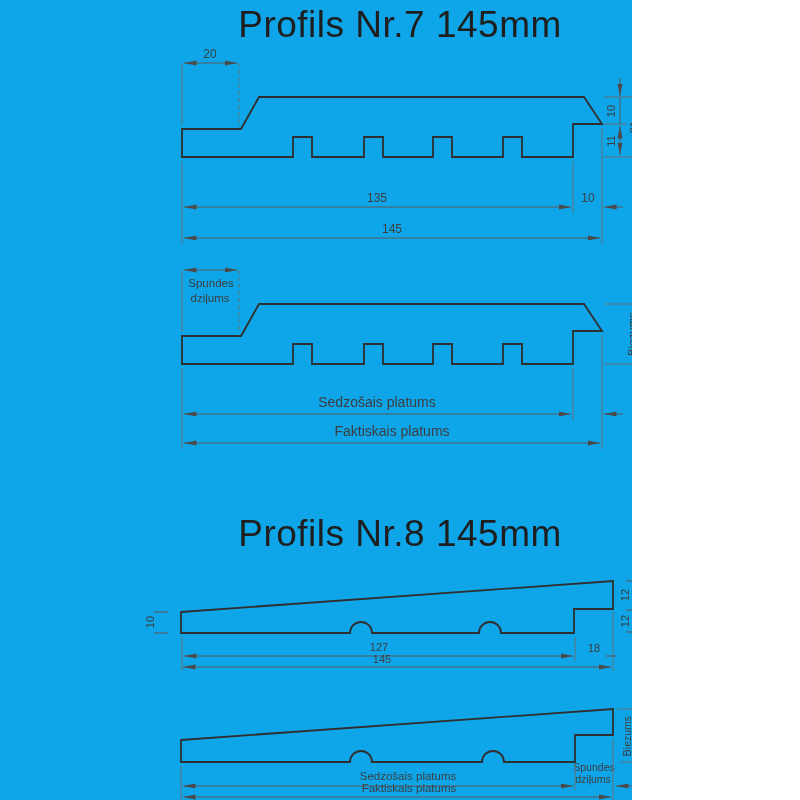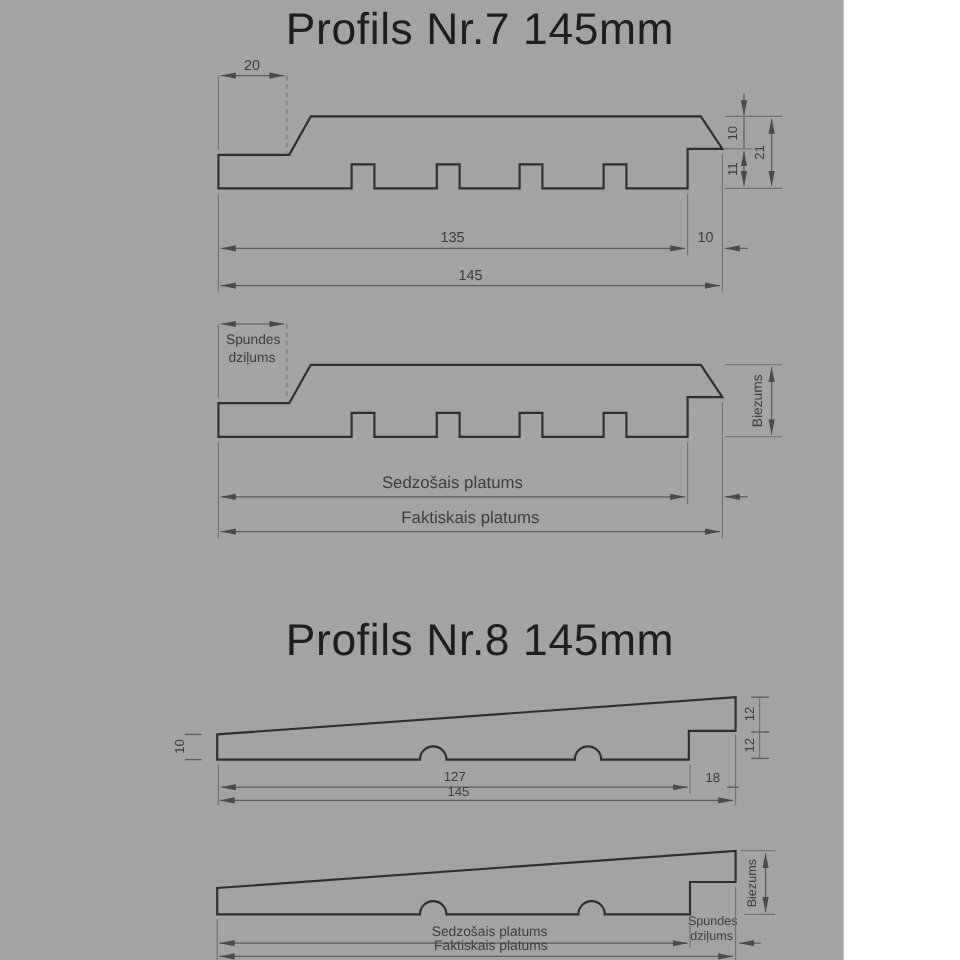--- a/index.html
+++ b/index.html
@@ -1,16 +1,16 @@
 <!DOCTYPE html>
 <html><head>
 <meta charset="utf-8">
 <style>
   html,body{margin:0;padding:0;background:#ffffff;}
-  .stage{position:relative;width:703px;height:800px;background:#a3a3a3;overflow:hidden;
+  .stage{position:relative;width:632px;height:800px;background:#0ea5e9;overflow:hidden;
          font-family:"Liberation Sans", sans-serif;}
   svg{position:absolute;left:0;top:0;}
   .outline{fill:none;stroke:#2f2f2f;stroke-width:1.8;stroke-linejoin:miter;}
   .dim{fill:none;stroke:#5b5b5b;stroke-width:1;}
   .ext{fill:none;stroke:#6e6e6e;stroke-width:0.9;}
   .extd{fill:none;stroke:#6e6e6e;stroke-width:0.9;stroke-dasharray:4 3;}
   .tick{fill:none;stroke:#5b5b5b;stroke-width:1.1;}
   text{fill:#3d3d3d;}
   .title{font-size:37px;fill:#1e1e1e;letter-spacing:0.5px;}
   .num{font-size:12px;}

